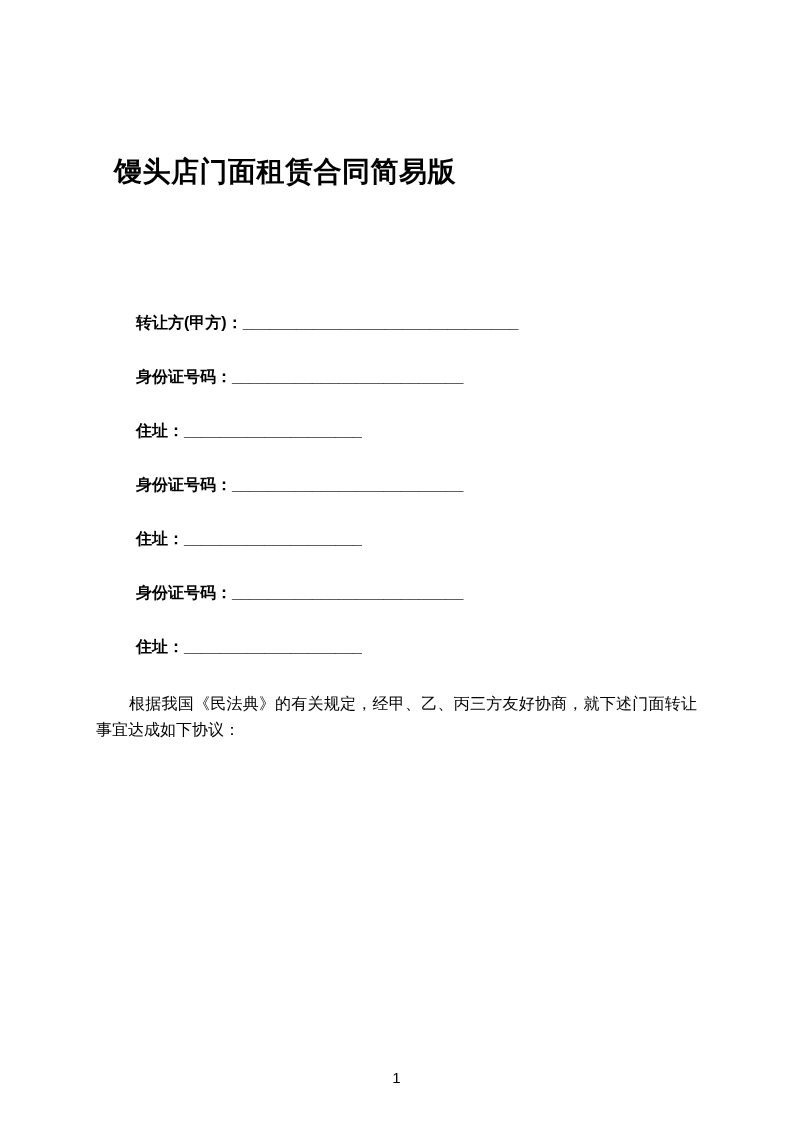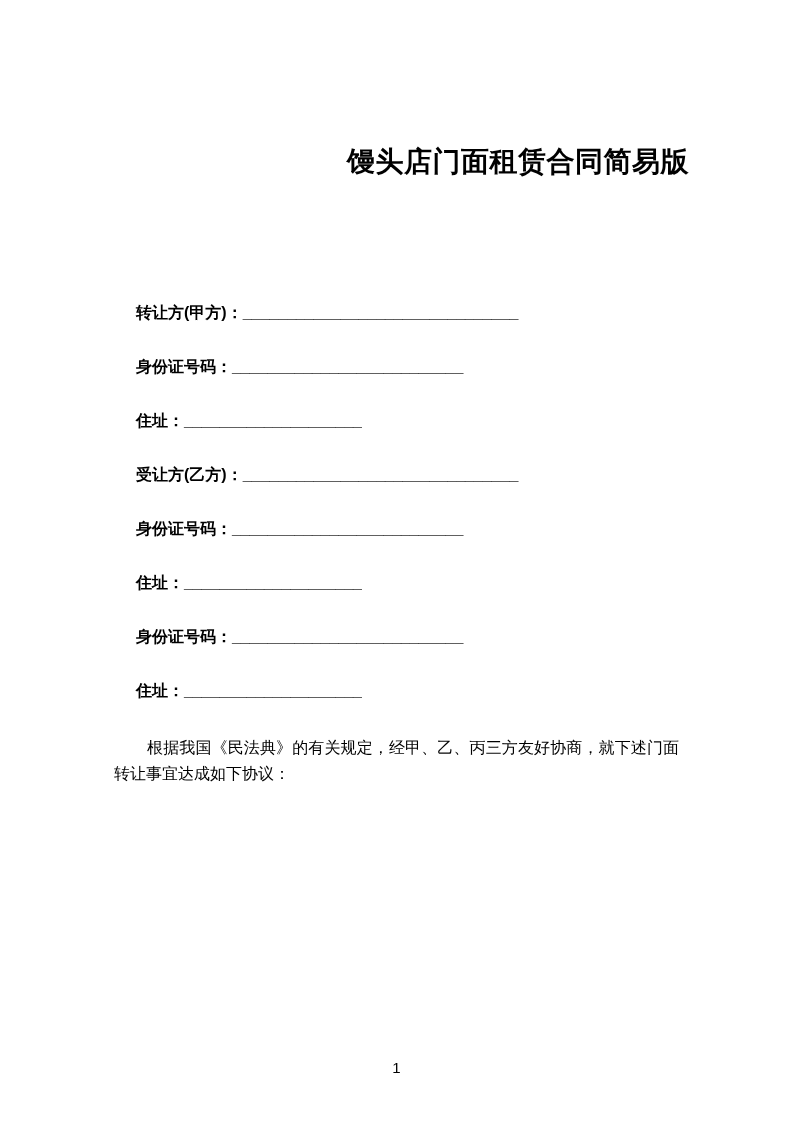--- a/index.html
+++ b/index.html
@@ -18,26 +18,26 @@
   .page {
     width: 793px;
     height: 1122px;
     position: relative;
     background: #ffffff;
   }
   .content {
     padding: 0 96px;
   }
   .doc-title {
-    margin: 8px;
+    margin: 18px;
     padding-top: 134px;
     font-size: 28px;
     line-height: 40px;
     font-weight: 700;
-    text-align: right;
+    text-align: left;
     letter-spacing: 0.5px;
   }
   .fields-section {
     margin-top: 121px;
   }
   .field-row {
     padding-left: 40px;
     margin-bottom: 34px;
     line-height: 20px;
     font-size: 16px;
@@ -45,21 +45,21 @@
     white-space: nowrap;
   }
   .field-underline {
     font-weight: 700;
     letter-spacing: 0;
   }
   .paragraphs-section {
     margin-top: 25px;
   }
   p.para {
-    margin: 18px;
+    margin: 0;
     font-size: 16px;
     line-height: 26px;
     text-indent: 33px;
     text-align: justify;
     word-break: break-all;
   }
   p.para + p.para {
     margin-top: 29px;
   }
   .clause-heading {
@@ -80,21 +80,20 @@
 
 <div class="page">
   <div class="content">
 
     <h1 class="doc-title">馒头店门面租赁合同简易版</h1>
 
     <div class="fields-section">
       <div class="field-row"><span class="field-label">转让方(甲方)：</span><span class="field-underline">_______________________________</span></div>
       <div class="field-row"><span class="field-label">身份证号码：</span><span class="field-underline">__________________________</span></div>
       <div class="field-row"><span class="field-label">住址：</span><span class="field-underline">____________________</span></div>
-      <div class="field-row"><span class="field-label">受让方(乙方)：</span><span class="field-underline">_______________________________</span></div>
       <div class="field-row"><span class="field-label">身份证号码：</span><span class="field-underline">__________________________</span></div>
       <div class="field-row"><span class="field-label">住址：</span><span class="field-underline">____________________</span></div>
       <div class="field-row"><span class="field-label">身份证号码：</span><span class="field-underline">__________________________</span></div>
       <div class="field-row"><span class="field-label">住址：</span><span class="field-underline">____________________</span></div>
     </div>
 
     <div class="paragraphs-section">
       <p class="para">根据我国《民法典》的有关规定，经甲、乙、丙三方友好协商，就下述门面转让事宜达成如下协议：</p>
     </div>
 

